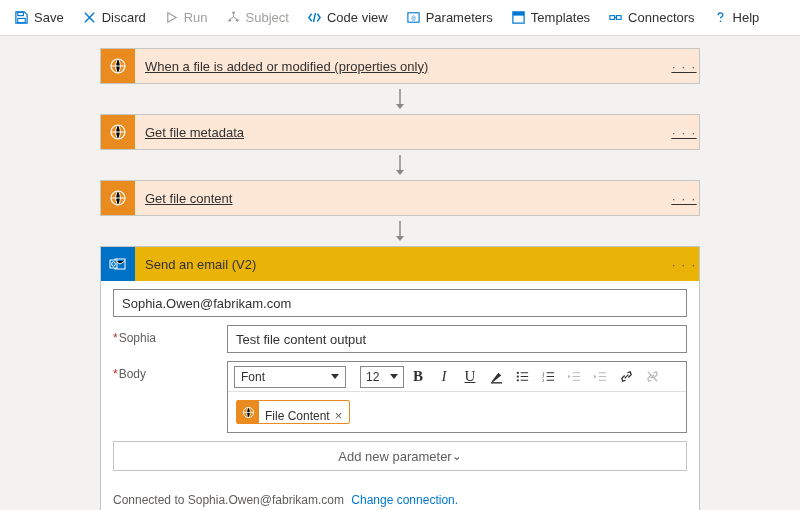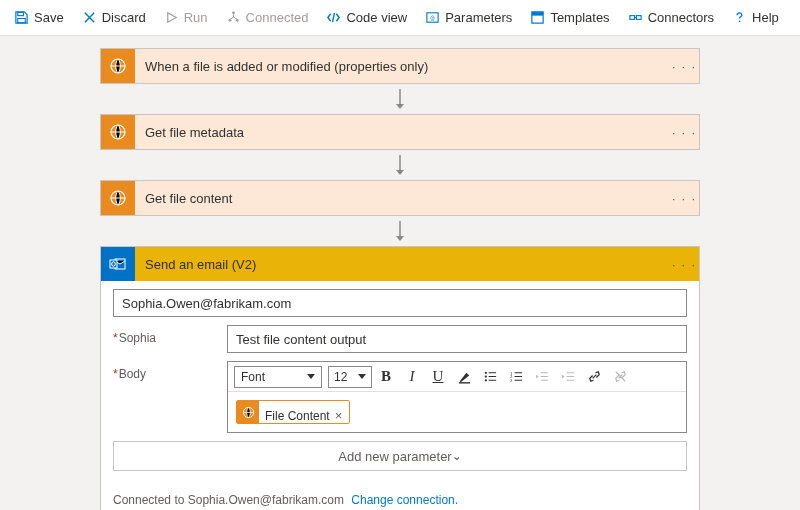--- a/index.html
+++ b/index.html
@@ -54,21 +54,21 @@
     background: #fff;
     display: flex;
     flex-direction: column;
   }
   .step-head {
     display: flex;
     align-items: center;
     height: 34px;
     gap: 10px;
   }
-  .step-peach .step-head { background: #fde8d7; }
+  .step-peach .step-head { background: #fde8d7; text-decoration: underline; }
   .step-blue  .step-head { background: #eab308; }
   .step-icon {
     width: 34px;
     height: 34px;
     display: flex;
     align-items: center;
     justify-content: center;
     flex: none;
   }
   .ic-orange { background: #ea8b1f; }
@@ -122,41 +122,41 @@
   .rte-tb {
     height: 30px;
     display: flex;
     align-items: center;
     gap: 2px;
     padding: 0 6px;
     border-bottom: 1px solid #e1dfdd;
     background: #fff;
   }
   .rte-font {
-    width: 88px;
+    width: 112px;
     height: 22px;
     border: 1px solid #8a8886;
     display: flex;
     align-items: center;
     justify-content: space-between;
     padding: 0 6px;
     font-size: 12px;
     background: #fff;
   }
   .rte-size {
     width: 44px;
     height: 22px;
     border: 1px solid #8a8886;
     display: flex;
     align-items: center;
     justify-content: space-between;
     padding: 0 5px;
     font-size: 12px;
     background: #fff;
-    margin-left: 4px;
+    margin-left: 12px;
   }
   .caret {
     width: 0; height: 0;
     border-left: 4px solid transparent;
     border-right: 4px solid transparent;
     border-top: 5px solid #323130;
   }
   .rte-btn {
     width: 24px; height: 24px;
     display: flex; align-items: center; justify-content: center;
@@ -239,21 +239,21 @@
       </svg>
     <span>Run</span>
   </div>
   <div class="tb-item disabled">
     <svg viewBox="0 0 16 16">
         <circle cx="8" cy="3" r="1.5" fill="#a19f9d"></circle>
         <circle cx="4" cy="11" r="1.5" fill="#a19f9d"></circle>
         <circle cx="12" cy="11" r="1.5" fill="#a19f9d"></circle>
         <path stroke="#a19f9d" d="M8 4.5v3M8 7.5l-4 2.5M8 7.5l4 2.5"></path>
       </svg>
-    <span>Connected</span>
+    <span>Subject</span>
   </div>
   <div class="tb-item">
     <svg viewBox="0 0 16 16">
         <path fill="none" stroke="#0078d4" stroke-width="1.5" d="M5 4L2 8l3 4M11 4l3 4-3 4M9 3l-2 10"></path>
       </svg>
     <span>Code view</span>
   </div>
   <div class="tb-item">
     <svg viewBox="0 0 16 16">
         <rect x="2" y="3" width="12" height="10" fill="none" stroke="#0078d4" stroke-width="1.2"></rect>

